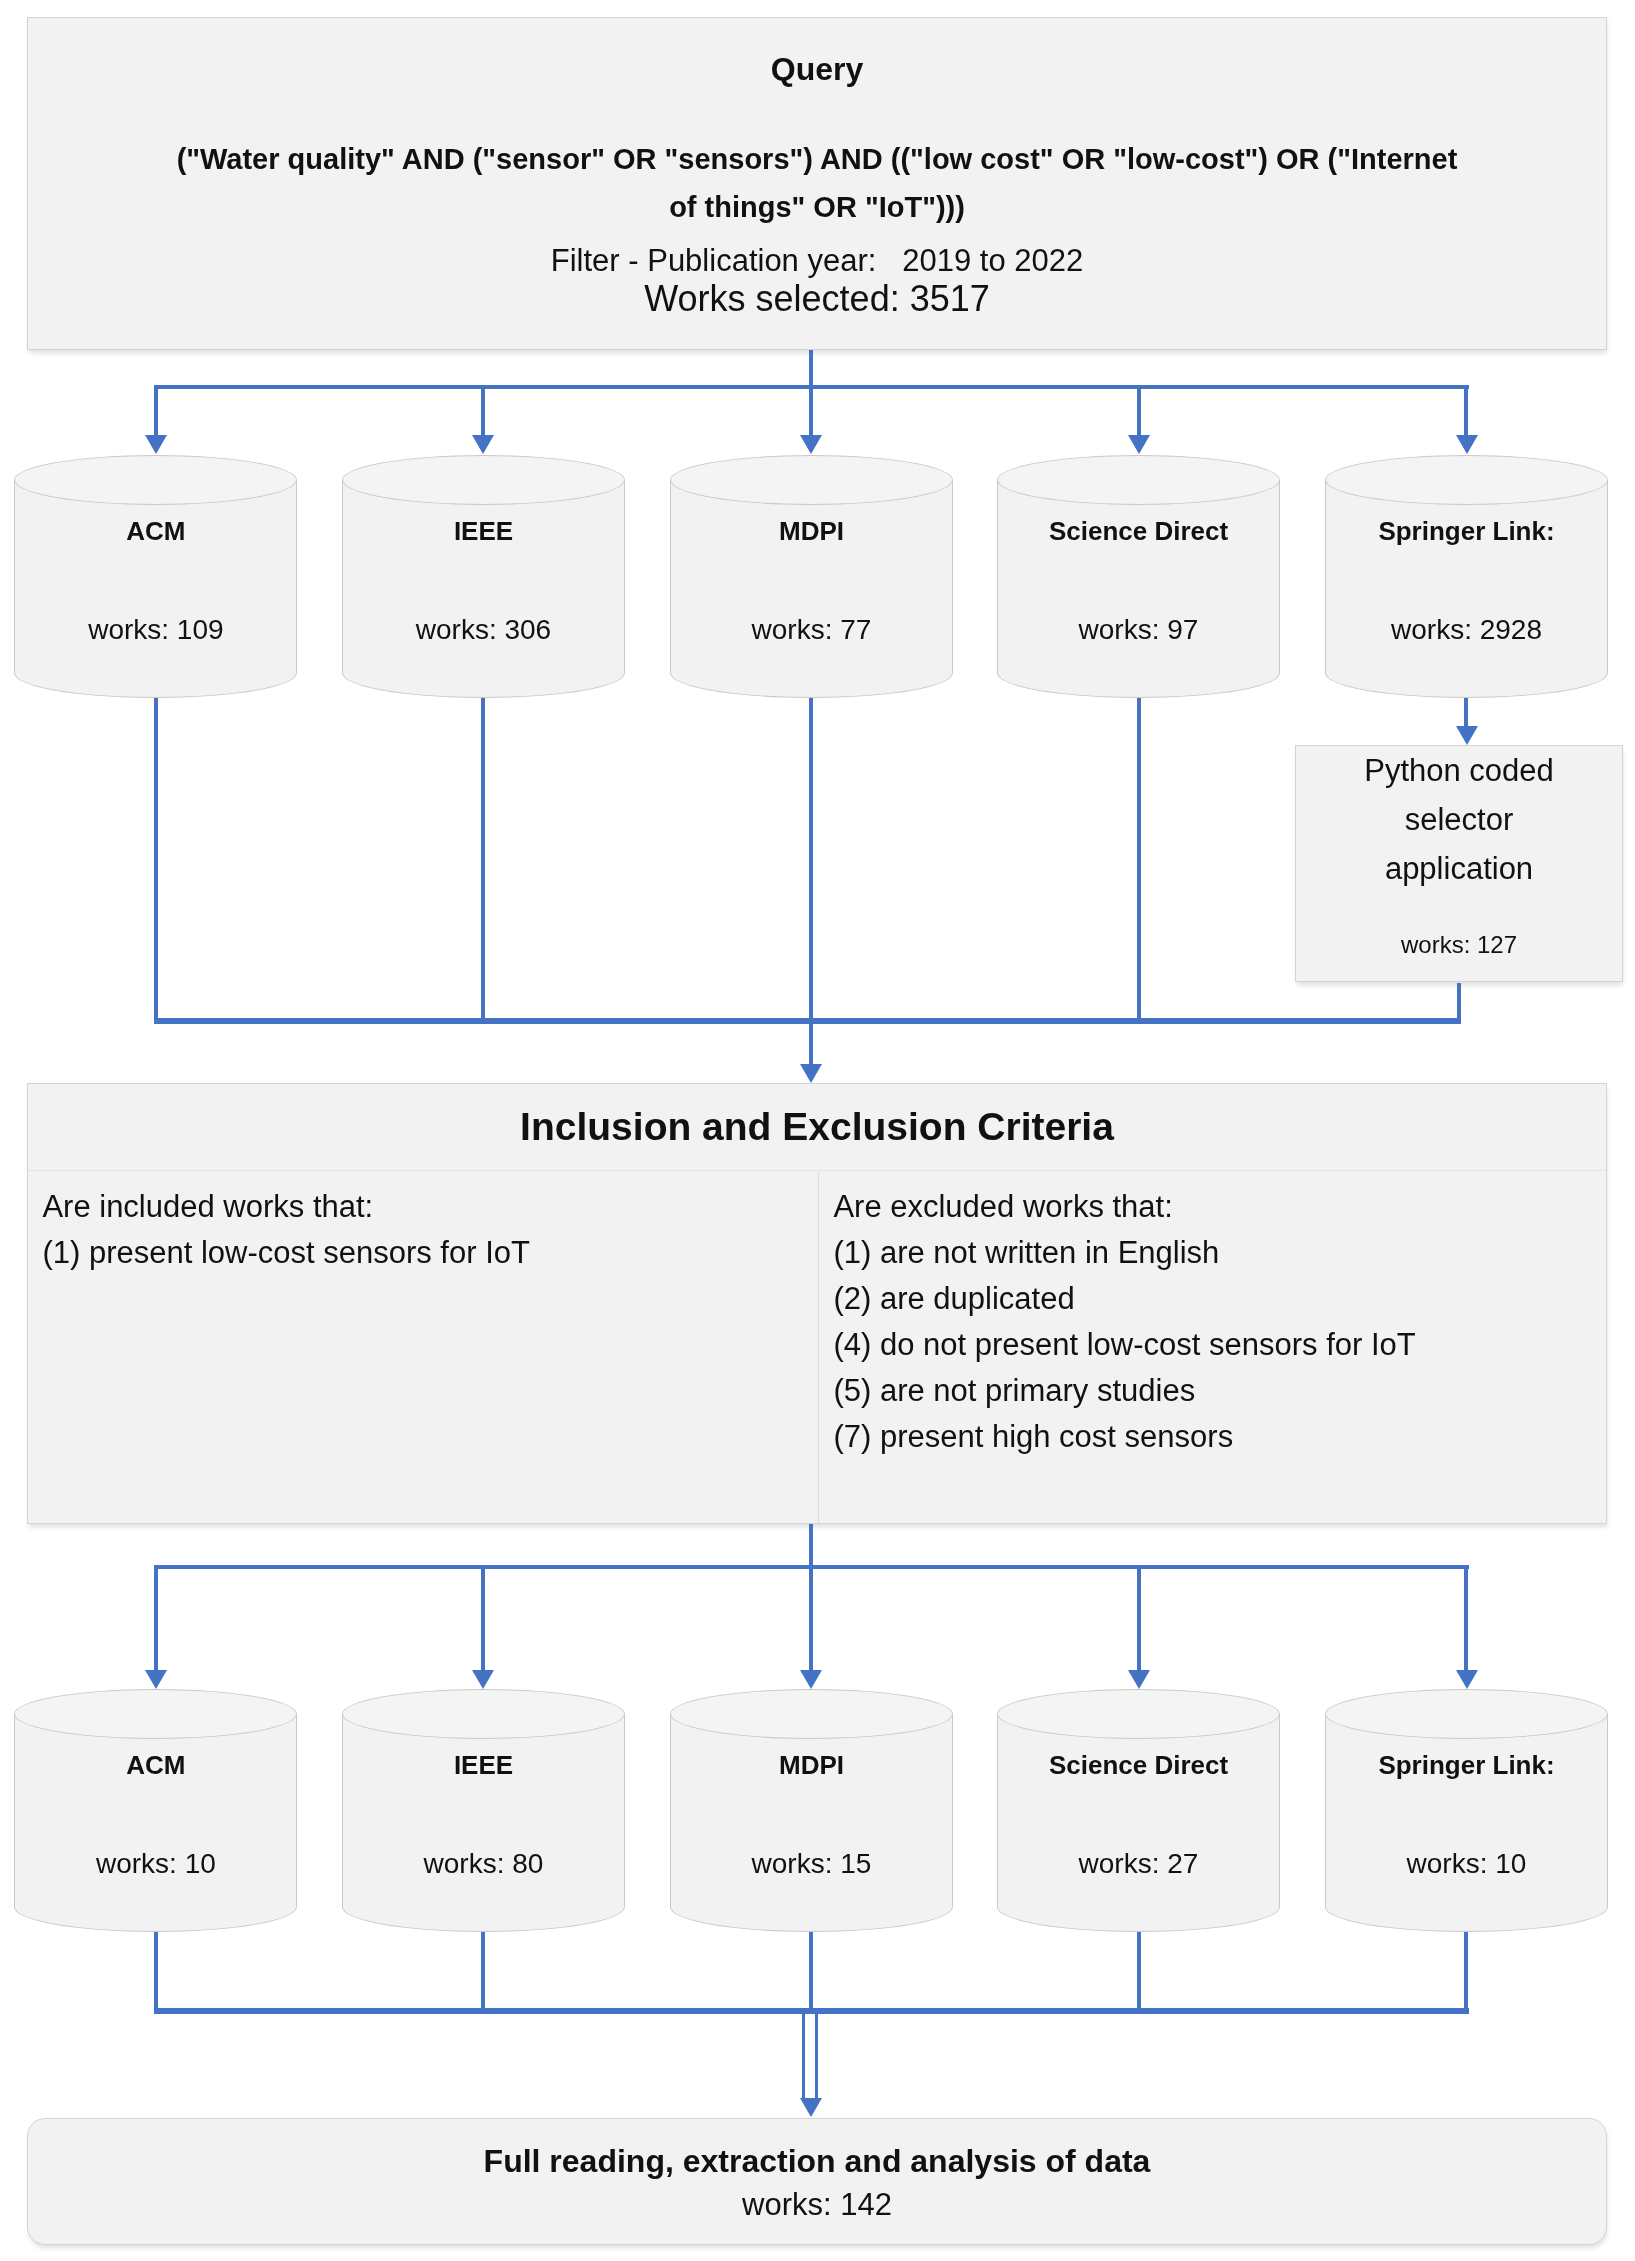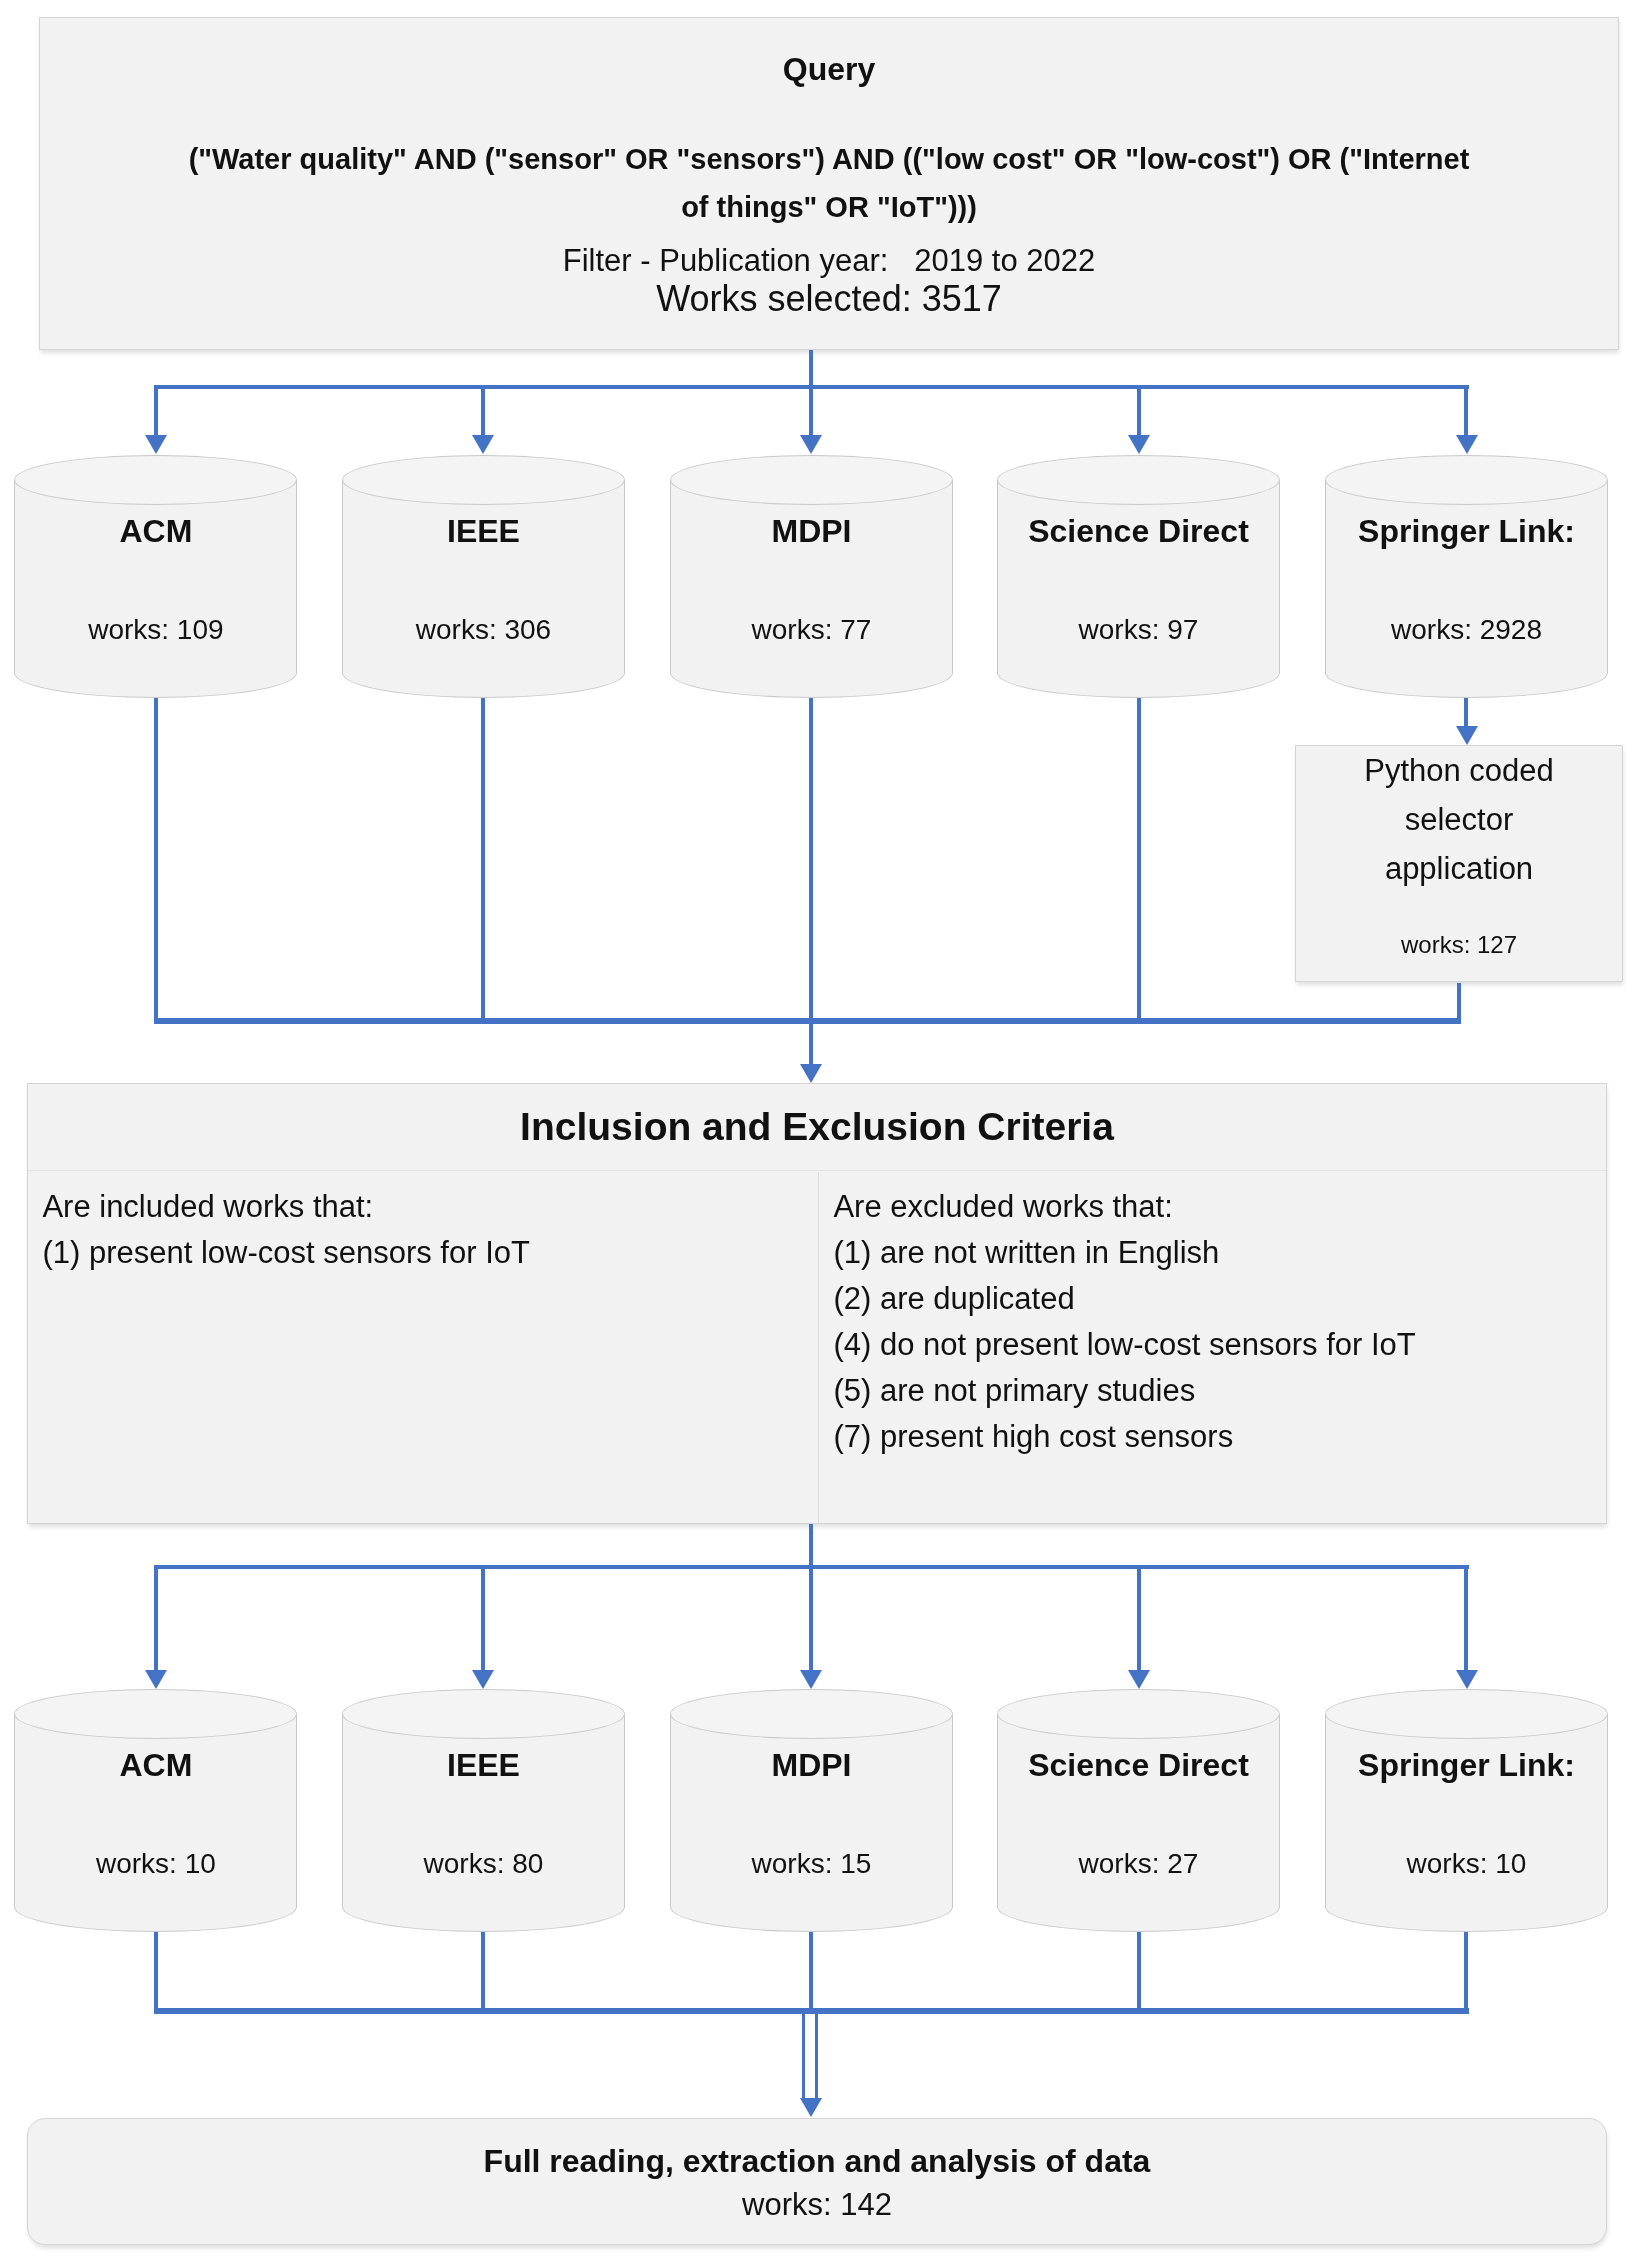--- a/index.html
+++ b/index.html
@@ -9,21 +9,21 @@
     overflow:hidden;
   }
 
   
   .box {
     position:absolute; background:#f2f2f2; border:1.1px solid #d4d4d4;
     box-sizing:border-box; box-shadow:1.1px 3.9px 5px -1.1px rgba(0,0,0,0.13);
   }
   .abs { position:absolute; left:0; width:100%; text-align:center; }
 
-  #query-box    { left:27px;  top:16.6px;   width:1580px; height:333px;margin-left:12px; }
+  #query-box    { left:27px;  top:16.6px;   width:1580px; height:333px; }
   .q-title  { top:31px;  font-size:32px; font-weight:bold; line-height:40px; }
   .q-text   { top:117px; font-size:29px; font-weight:bold; line-height:48px; white-space:pre-line; }
   .q-filter { top:223px; font-size:31px; line-height:40px; white-space:pre-line; }
   .q-works  { top:261px; font-size:36px; line-height:40px; }
 
   #selector-box { left:1295px; top:745px; width:328px; height:237px; }
   .py-title { top:0px;   font-size:31px; line-height:49px; white-space:pre-line; }
   .py-works { top:179px; font-size:24px; line-height:40px; }
 
   #criteria-box { left:27px; top:1083px; width:1580px; height:441px; }
@@ -48,21 +48,21 @@
     background:#f4f4f4; border:1.1px solid #c9c9c9; box-sizing:border-box; z-index:2;
   }
   .cyl-side {
     position:absolute; left:0; top:25px; width:100%; height:193px; background:#f2f2f2;
     border-left:1.1px solid #c9c9c9; border-right:1.1px solid #c9c9c9; box-sizing:border-box; z-index:1;
   }
   .cyl-bottom {
     position:absolute; left:0; top:193px; width:100%; height:50px; border-radius:50%;
     background:#f2f2f2; border:1.1px solid #c9c9c9; box-sizing:border-box; z-index:0;
   }
-  .cyl-name  { top:59px; font-size:32px; font-weight:bold; line-height:35px; z-index:3; }
+  .cyl-name  { top:59px; font-size:26px; font-weight:bold; line-height:35px; z-index:3; }
   .cyl-works { top:157px; font-size:28px; line-height:35px; z-index:3; }
 
   
   .vline { position:absolute; width:4.4px;  background:#4472c4; }
   .hline { position:absolute; height:4.4px; background:#4472c4; }
   .hline.thick { height:5.5px; }
   .vthin { position:absolute; width:3.3px; background:#4472c4; }
   .ahead {
     position:absolute; width:0; height:0;
     border-left:11px solid transparent; border-right:11px solid transparent;

